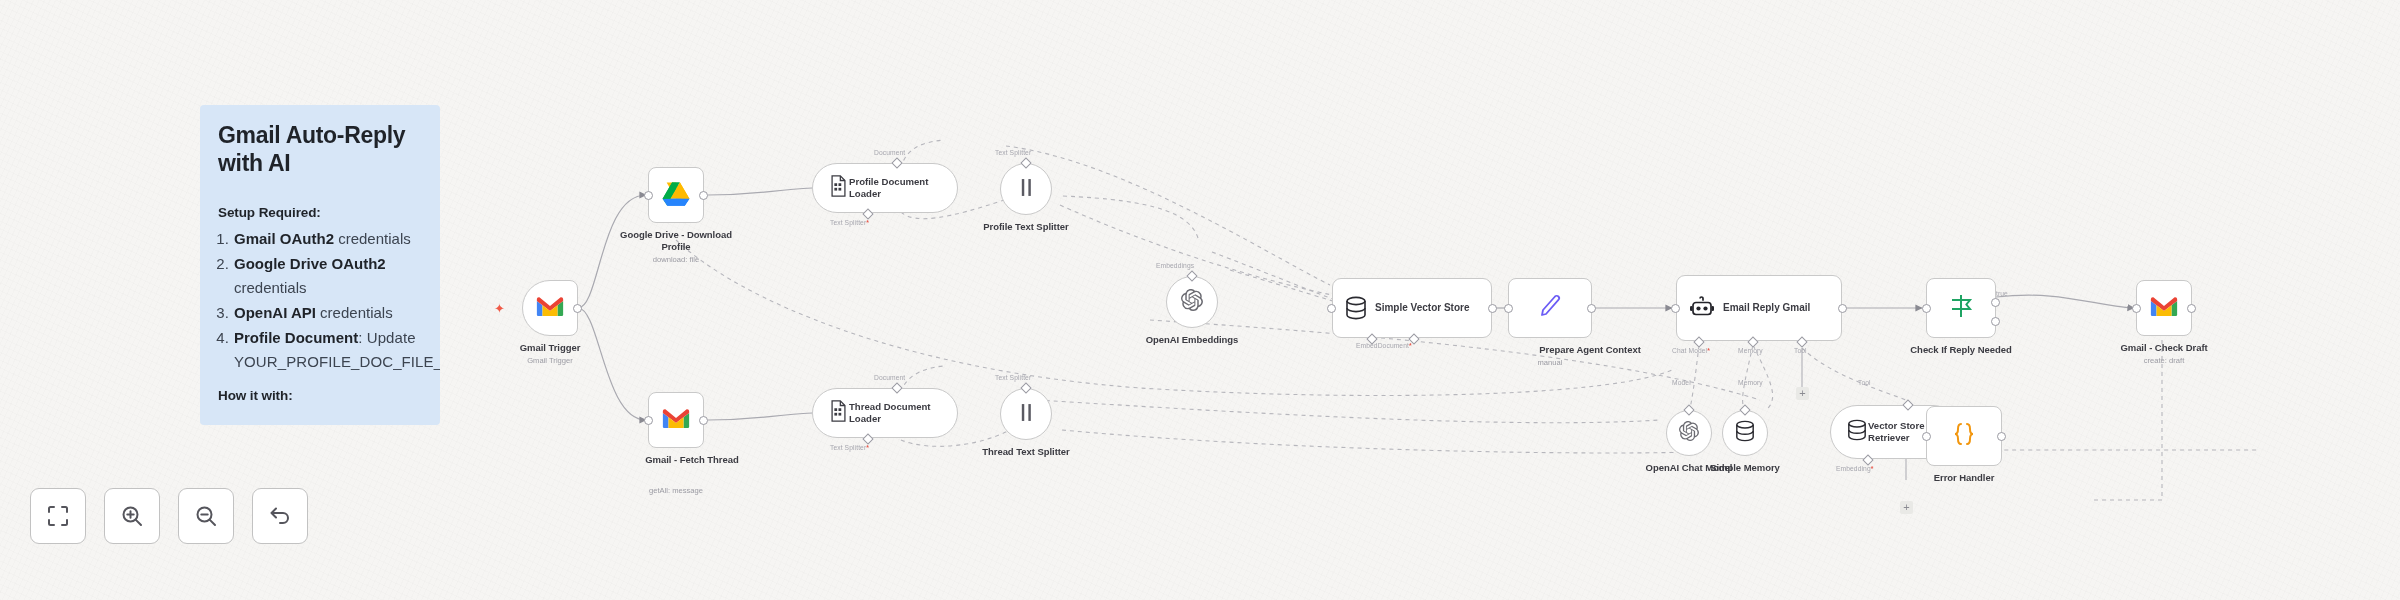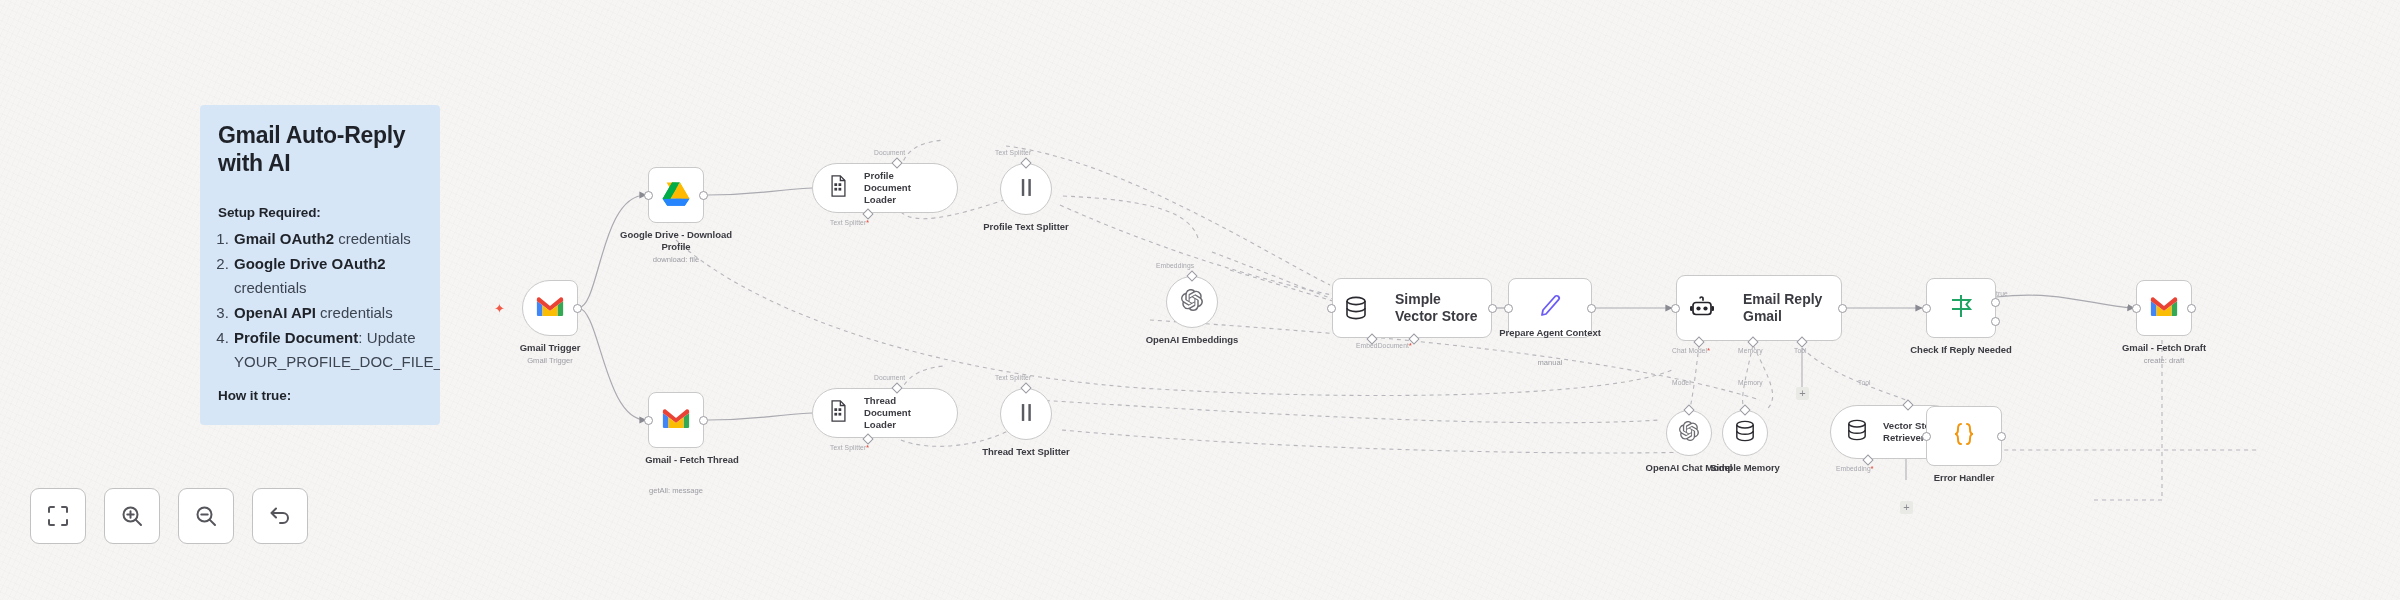--- a/index.html
+++ b/index.html
@@ -68,29 +68,28 @@
   }
   .node-label.wrap { white-space: normal; width: 130px; line-height: 1.22; }
 
   
   .node-wide {
     border: 1px solid #c9c9c9; background: #fff; border-radius: 9px;
     display: flex; align-items: center; gap: 8px; padding: 0 12px;
   }
   .node-wide .nw-icon { flex: 0 0 auto; display:flex; align-items:center; }
   .node-wide .nw-text {
-    font-size: 14px; font-weight: 700; color: #3b3b42; line-height: 1.2;
+    font-size: 10px; font-weight: 700; color: #3b3b42; line-height: 1.2;
     white-space: normal;
-    margin-left: 20px;
   }
 
   
   .node-cap {
     border: 1px solid #c9c9c9; background: #fff; border-radius: 40px;
-    display: flex; align-items: center; gap: 16px; padding: 0 16px;
+    display: flex; align-items: center; gap: 1px; padding: 0 16px;
   }
   .node-cap .nc-text { font-size: 9.6px; font-weight: 700; color: #3b3b42; line-height: 1.22; }
 
   
   .node-circ {
     width: 46px; height: 46px; border-radius: 50%;
     border: 1px solid #c9c9c9; background: #fff;
     display: flex; align-items: center; justify-content: center;
   }
 
@@ -209,21 +208,21 @@
 
   <div class="sticky" style="left:200px; top:105px; width:240px; height:320px;">
     <h1>Gmail Auto-Reply with AI</h1>
     <h2>Setup Required:</h2>
     <ol>
       <li><b>Gmail OAuth2</b><span> credentials</span></li>
       <li><b>Google Drive OAuth2</b><span> credentials</span></li>
       <li><b>OpenAI API</b><span> credentials</span></li>
       <li><b>Profile Document</b><span class="mono">: Update YOUR_PROFILE_DOC_FILE_ID</span></li>
     </ol>
-    <h2>How it true:</h2>
+    <h2>How it with:</h2>
   </div>
 
   <div class="node" style="left:522px; top:280px;">
     <div class="spark" style="left:-28px; top:22px;">✦</div>
     <div class="node-box node-sq" style="border-top-left-radius:28px;border-bottom-left-radius:28px;">
       <span>
         <svg width="30" height="23" viewBox="0 0 48 36">
           <path d="M4 34h8V18l12 9 12-9v16h8a3 3 0 003-3V6a3 3 0 00-3-3h-2L24 18 6 3H4a3 3 0 00-3 3v25a3 3 0 003 3z" fill="#fff"></path>
           <path d="M3 33V9l9 7v17H5a2 2 0 01-2-2z" fill="#4285f4"></path>
           <path d="M45 33V9l-9 7v17h7a2 2 0 002-2z" fill="#34a853"></path>
@@ -378,21 +377,21 @@
   <div class="node" style="left:1508px; top:278px;">
     <div class="node-box" style="width:84px;height:60px;">
       <span>
         <svg width="24" height="26" viewBox="0 0 24 26">
           <path d="M4 22l1-5L17 3.5a2.4 2.4 0 013.4 3.4L8 21z" fill="none" stroke="#6b5cf5" stroke-width="1.8" stroke-linejoin="round"></path>
         </svg>
       </span>
       <span class="port left"></span>
       <span class="port right"></span>
     </div>
-    <div class="node-label" style="top:49px;">Prepare Agent Context</div>
+    <div class="node-label" style="top:66px;margin-left:40px;">Prepare Agent Context</div>
     <div class="node-sub" style="top:80px;">manual</div>
   </div>
 
   <div class="node" style="left:1676px; top:275px;">
     <div class="node-wide" style="width:166px;height:66px;">
       <span class="nw-icon">
         <svg width="26" height="24" viewBox="0 0 26 24">
           <path d="M11 2.5a1.5 1.5 0 113 0v2.2" fill="none" stroke="#24242a" stroke-width="1.7"></path>
           <rect x="4" y="6.5" width="18" height="12" rx="3" fill="none" stroke="#24242a" stroke-width="1.7"></rect>
           <rect x="1" y="10" width="2.5" height="5" rx="1.2" fill="#24242a"></rect>
@@ -439,21 +438,21 @@
         <svg width="30" height="23" viewBox="0 0 48 36">
           <path d="M3 33V9l9 7v17H5a2 2 0 01-2-2z" fill="#4285f4"></path>
           <path d="M45 33V9l-9 7v17h7a2 2 0 002-2z" fill="#34a853"></path>
           <path d="M3 9l9 7 12 9 12-9 9-7V6a3 3 0 00-3-3h-1L24 17 7 3H6a3 3 0 00-3 3z" fill="#ea4335"></path>
           <path d="M12 33V16l12 9 12-9v17H12z" fill="#fbbc04"></path>
         </svg>
       </span>
       <span class="port left"></span>
       <span class="port right"></span>
     </div>
-    <div class="node-label" style="top:62px;">Gmail - Fetch Draft</div>
+    <div class="node-label" style="top:62px;">Gmail - Check Draft</div>
     <div class="node-sub" style="top:76px;">create: draft</div>
   </div>
 
   <div class="node" style="left:1666px; top:410px;">
     <div class="node-circ">
       <span>
         <svg width="20" height="20" viewBox="0 0 24 24">
           <path d="M22.28 9.82a5.98 5.98 0 00-.52-4.91 6.05 6.05 0 00-6.5-2.9A6.06 6.06 0 004.98 4.18a5.98 5.98 0 00-4 2.9 6.05 6.05 0 00.75 7.1 5.98 5.98 0 00.51 4.91 6.05 6.05 0 006.5 2.9 5.98 5.98 0 004.5 2.01 6.06 6.06 0 005.78-4.2 5.99 5.99 0 004-2.9 6.06 6.06 0 00-.75-7.08zM13.25 22.4a4.48 4.48 0 01-2.88-1.04l.14-.08 4.78-2.76a.79.79 0 00.4-.68v-6.74l2.02 1.17a.07.07 0 01.04.05v5.58a4.5 4.5 0 01-4.5 4.5zM3.6 18.28a4.47 4.47 0 01-.54-3.01l.14.09 4.78 2.76a.78.78 0 00.78 0l5.84-3.37v2.33a.08.08 0 01-.03.06L9.73 19.95a4.5 4.5 0 01-6.14-1.65zM2.34 7.9a4.48 4.48 0 012.34-1.97v5.68a.77.77 0 00.39.68l5.81 3.35-2.02 1.17a.07.07 0 01-.07 0l-4.83-2.79A4.5 4.5 0 012.34 7.9zm16.6 3.86L13.1 8.38l2.02-1.16a.07.07 0 01.07 0l4.83 2.79a4.49 4.49 0 01-.68 8.1v-5.68a.78.78 0 00-.4-.67zm2.01-3.02l-.14-.09-4.77-2.78a.78.78 0 00-.79 0L9.42 9.24V6.9a.07.07 0 01.03-.06l4.83-2.79a4.5 4.5 0 016.68 4.66zM8.32 12.87L6.3 11.7a.07.07 0 01-.04-.06V6.07a4.5 4.5 0 017.38-3.45l-.14.08L8.72 5.46a.79.79 0 00-.4.68zm1.1-2.36L12 9.01l2.6 1.5v3l-2.6 1.5-2.6-1.5z" fill="#6b6b72"></path>
         </svg>
       </span>

